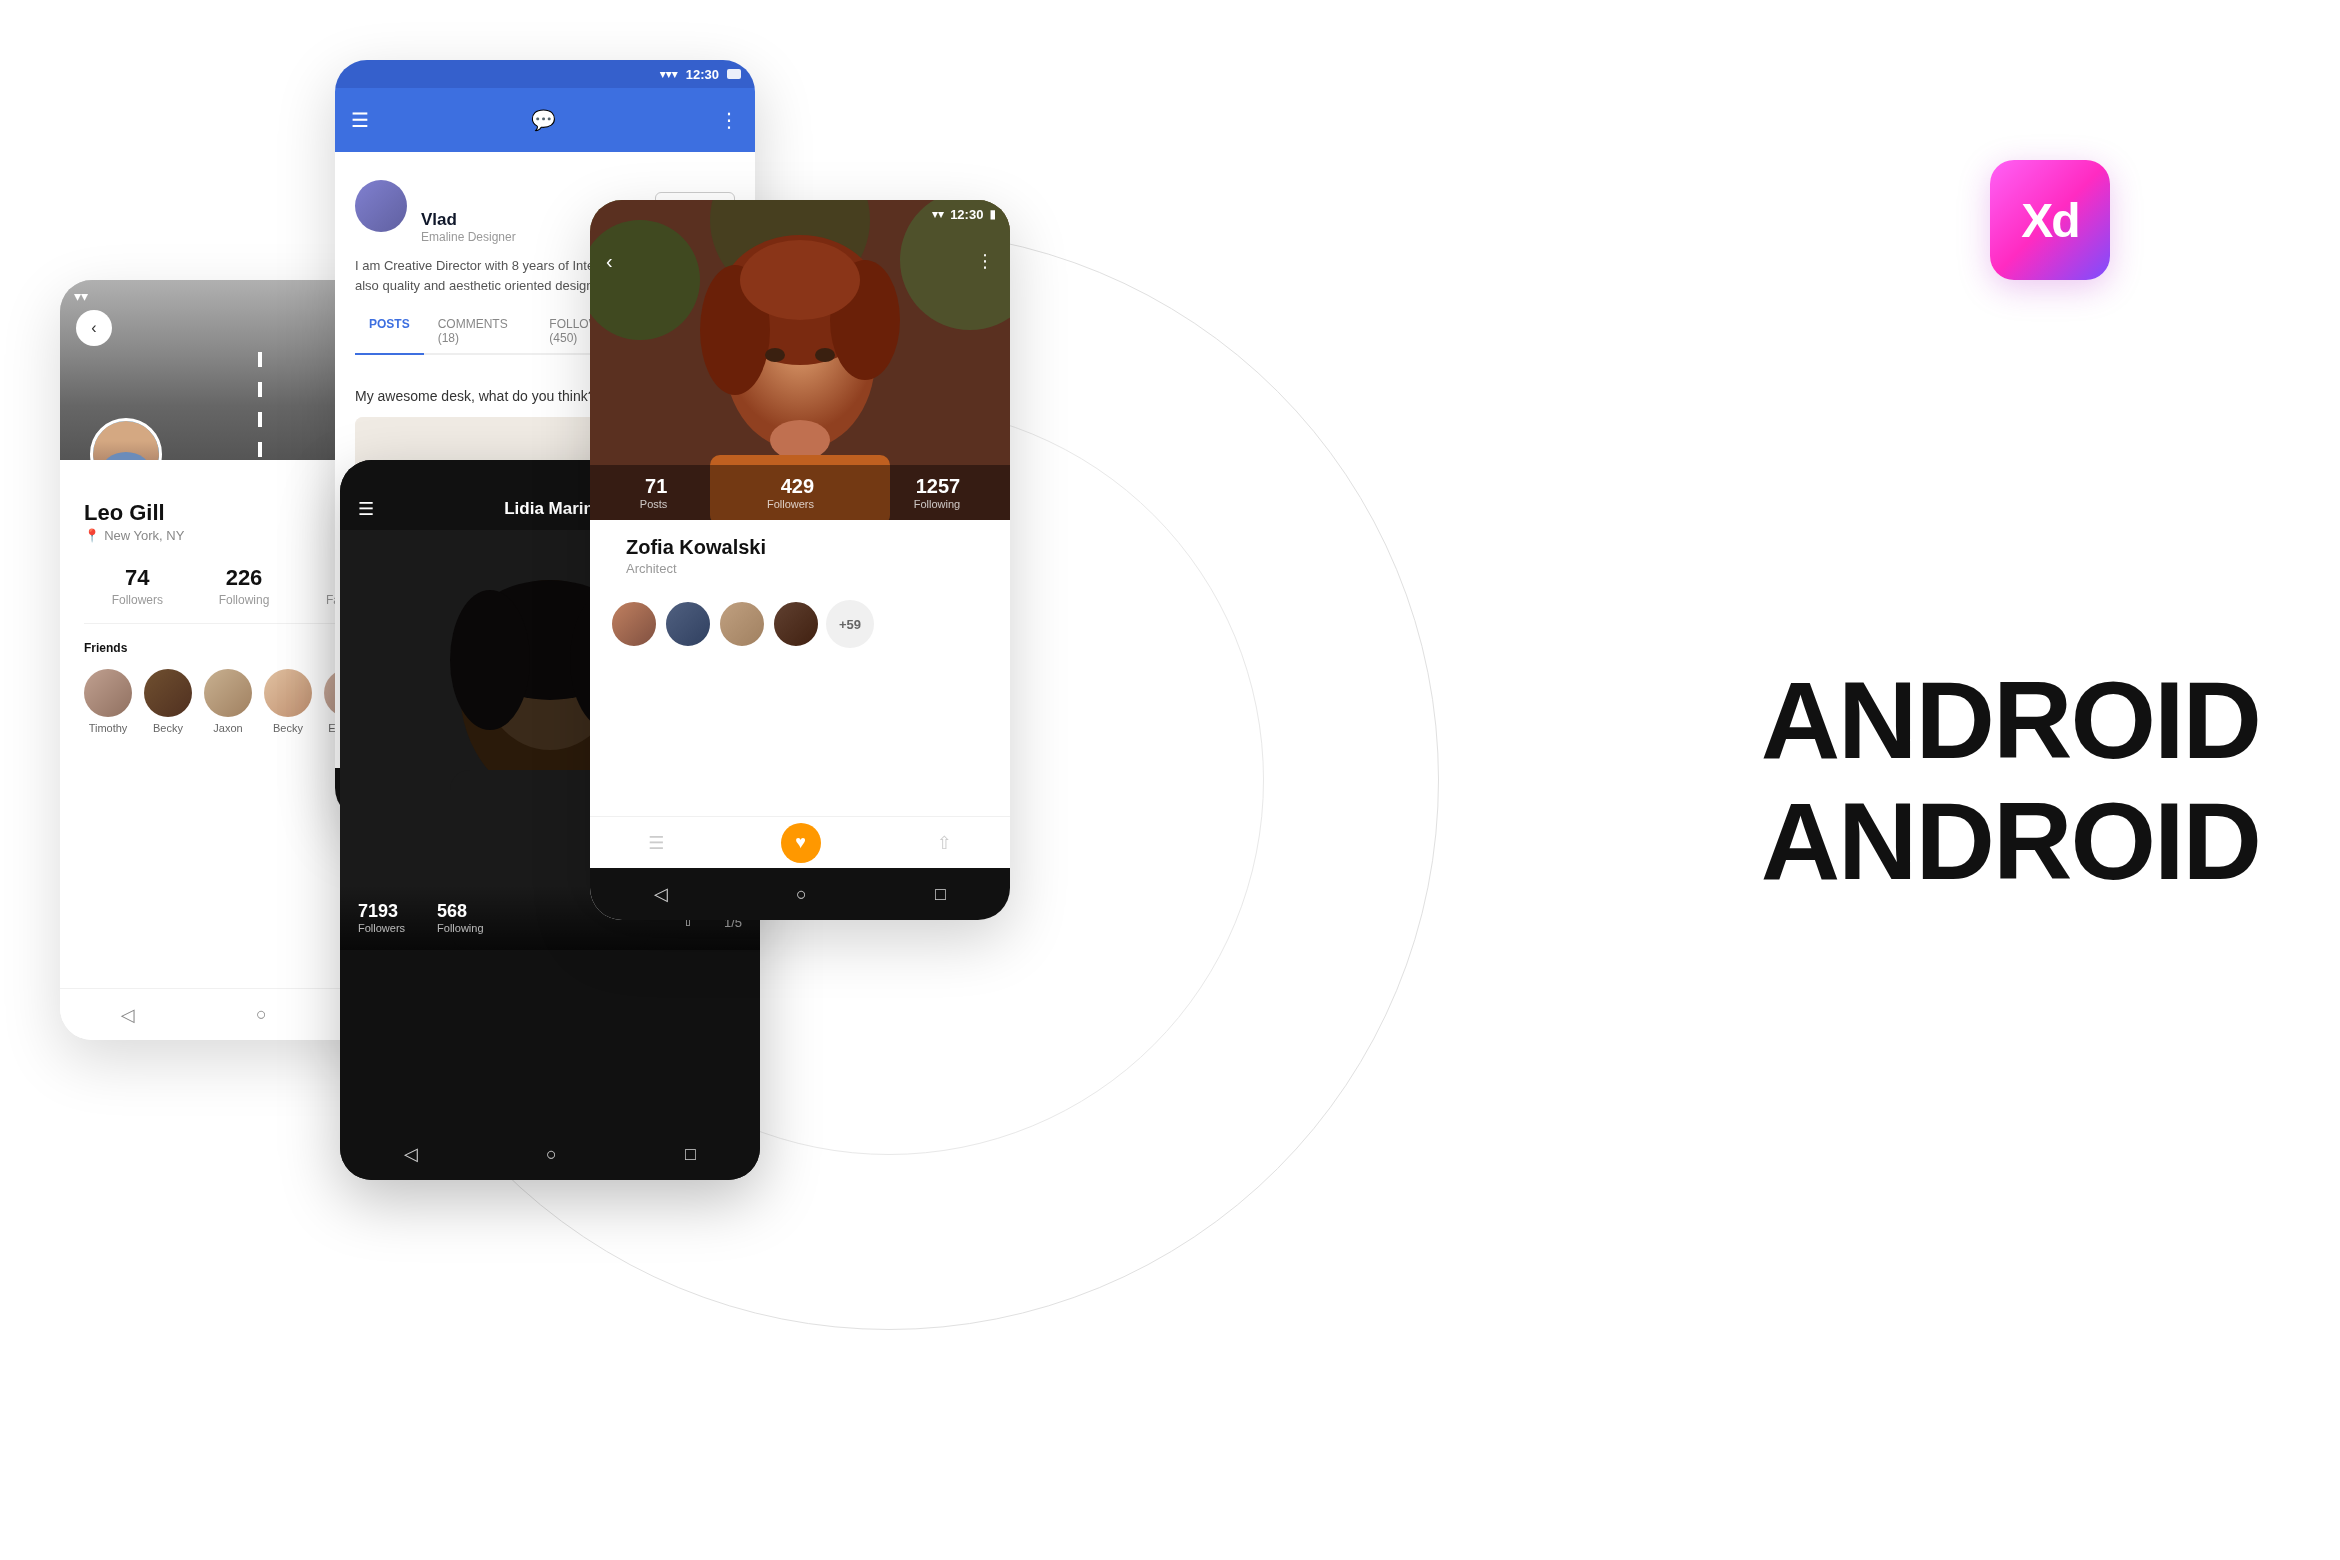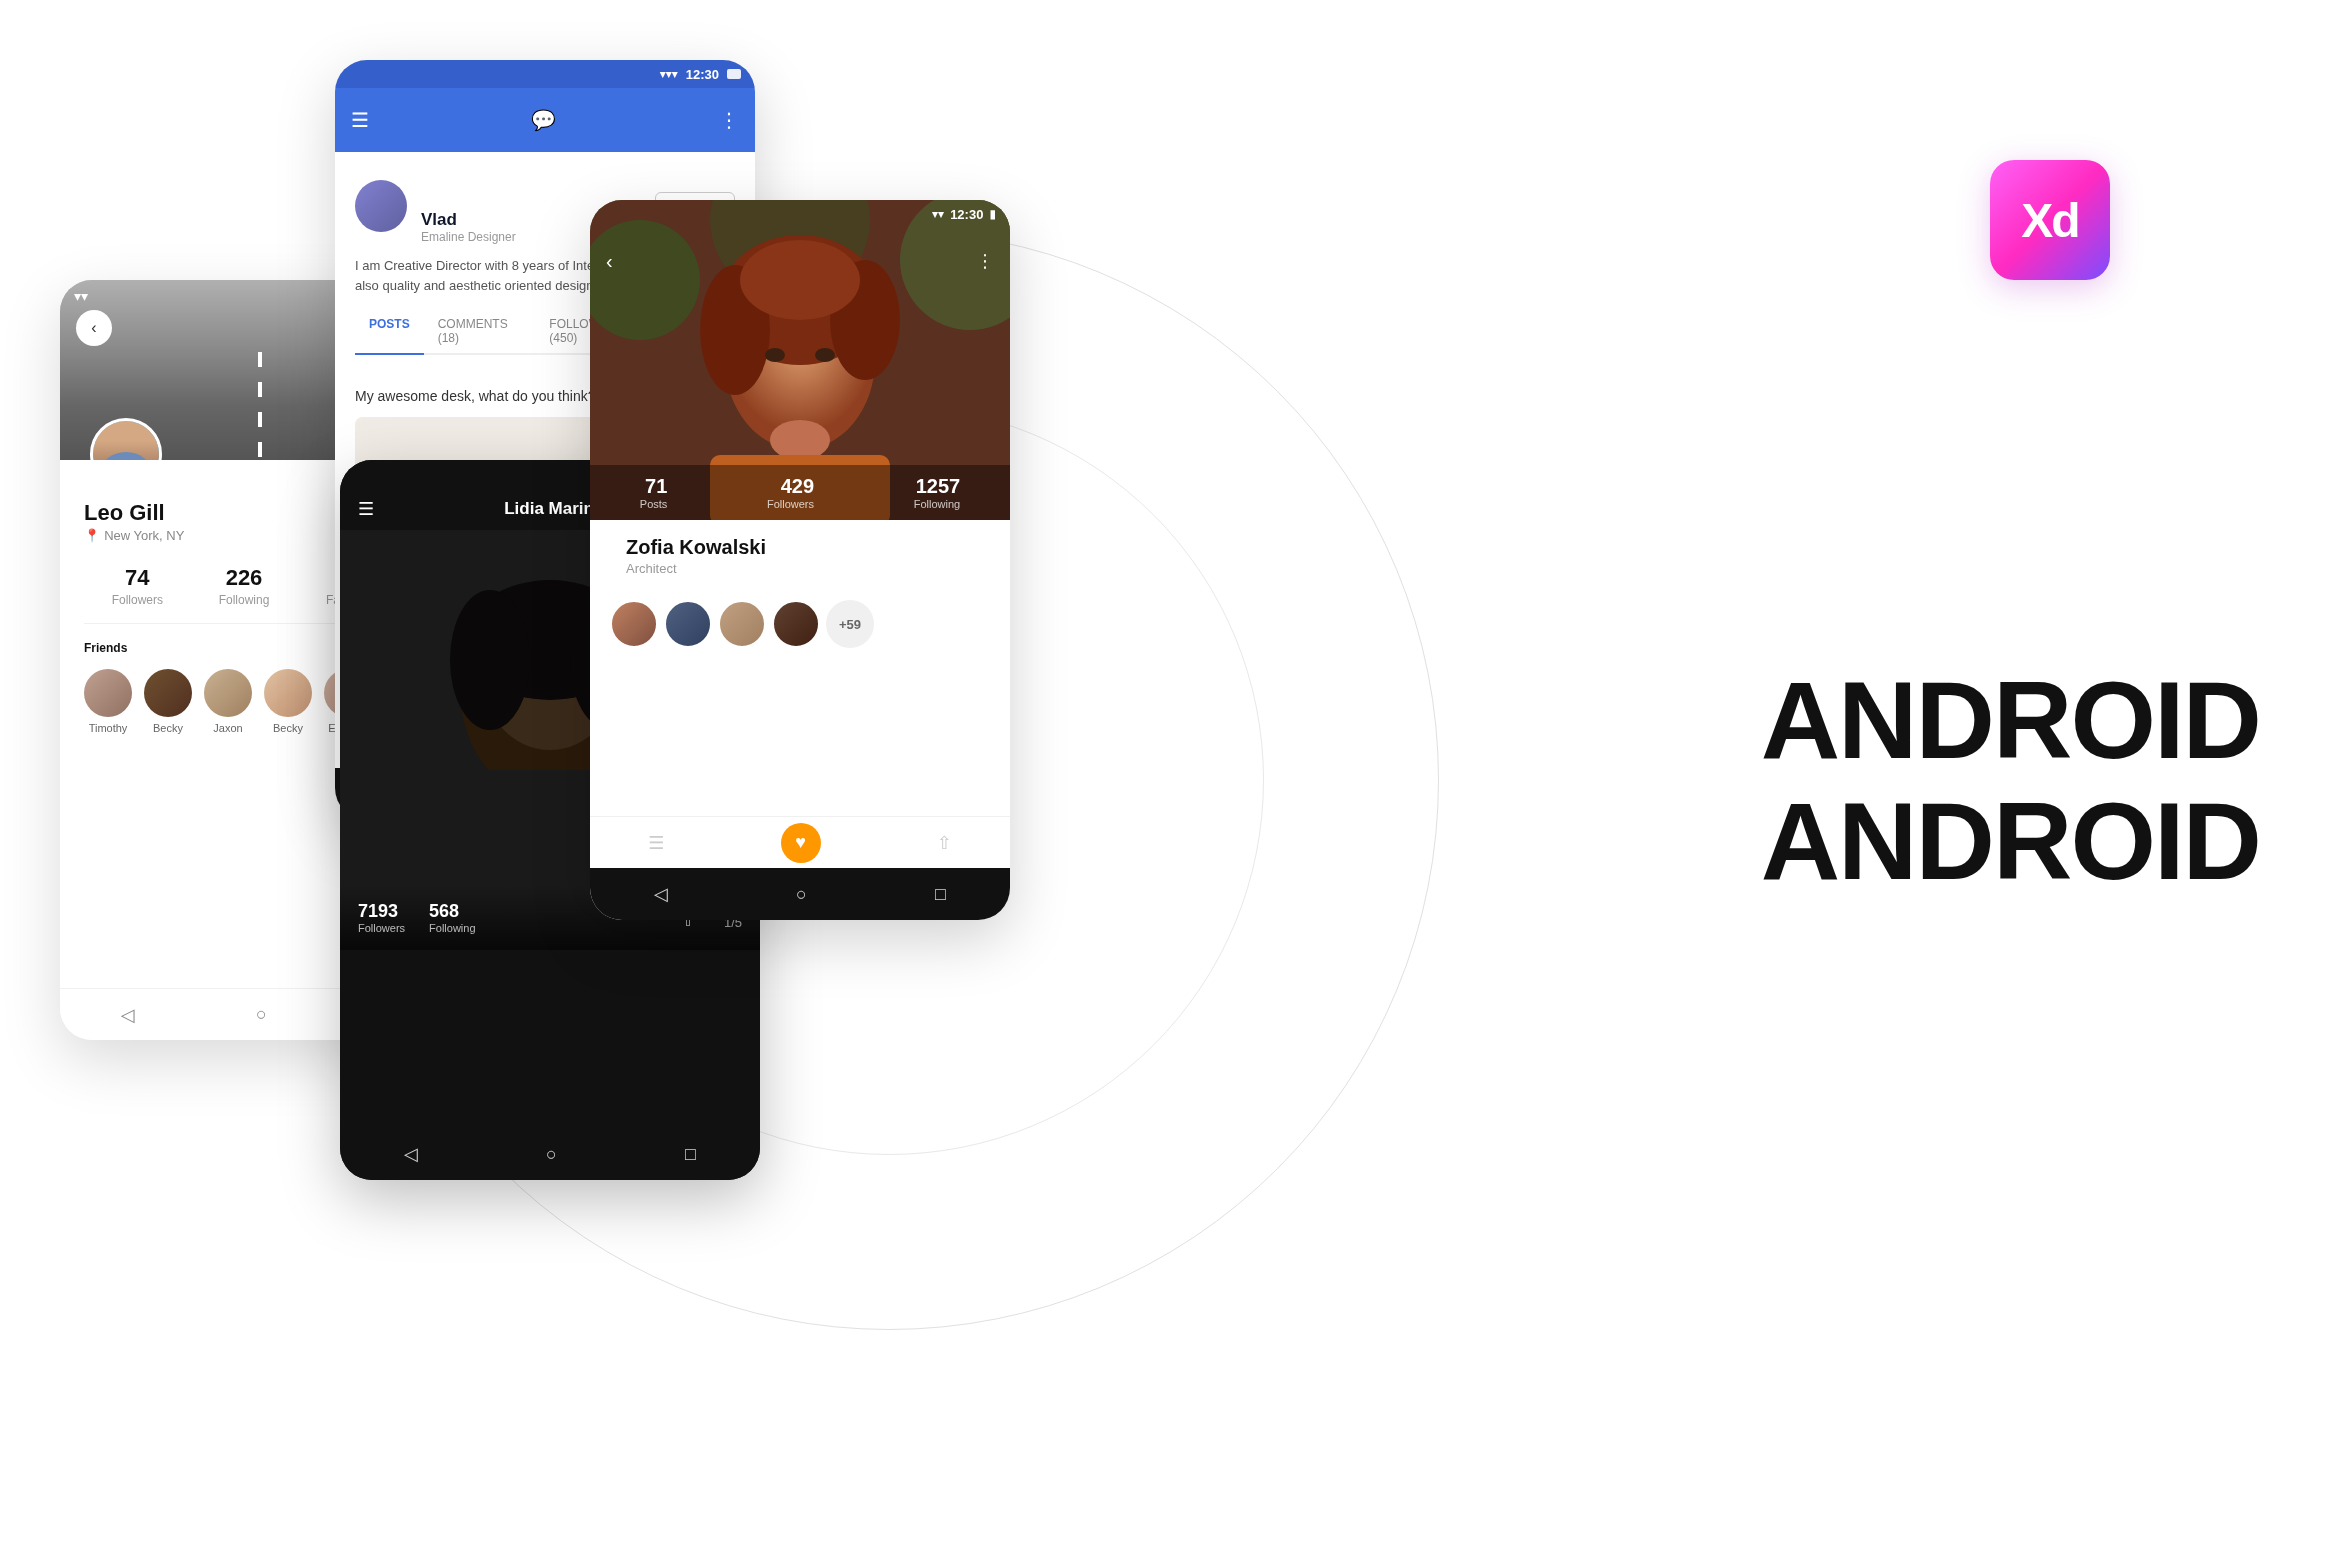--- a/index.html
+++ b/index.html
@@ -912,21 +912,21 @@
           <ellipse cx="235" cy="155" rx="12" ry="8" fill="#0a0a0a"></ellipse>
 
           <ellipse cx="210" cy="110" rx="85" ry="60" fill="#0a0808"></ellipse>
           <ellipse cx="150" cy="130" rx="40" ry="70" fill="#0a0808"></ellipse>
           <ellipse cx="270" cy="130" rx="40" ry="70" fill="#0a0808"></ellipse>
 
           <rect x="110" y="240" width="200" height="180" rx="20" fill="#1a1a1a"></rect>
         </svg>
       </div>
       <div class="phone3-photo-overlay">
-        <div style="display:flex;gap:24px;">
+        <div style="display:flex;gap:32px;">
           <div>
             <div class="phone3-stat-num">7193</div>
             <div class="phone3-stat-label">Followers</div>
           </div>
           <div>
             <div class="phone3-stat-num">568</div>
             <div class="phone3-stat-label">Following</div>
           </div>
         </div>
       </div>

